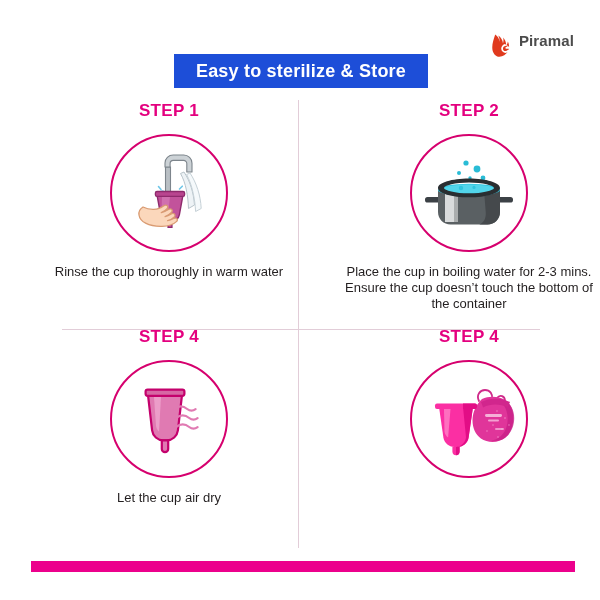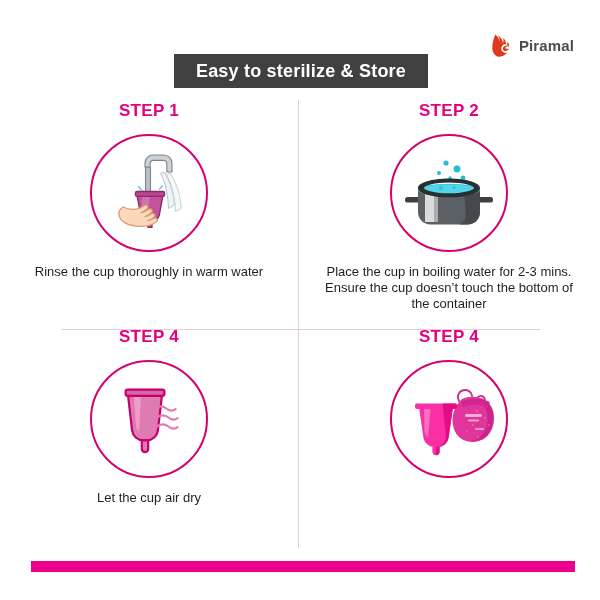--- a/index.html
+++ b/index.html
@@ -15,40 +15,40 @@
     overflow: hidden;
     color: #231f20;
   }
 
   
   .brand {
     position: absolute;
     top: 33px;
     left: 492px;
     display: flex;
-    align-items: center;
+    align-items: flex-start;
     gap: 5px;
   }
   .brand-mark { width: 22px; height: 24px; display: block; }
   .brand-name {
     font-size: 15px;
     font-weight: bold;
     color: #4c4c4c;
     letter-spacing: .1px;
     line-height: 1;
   }
 
   
   .title-banner {
     position: absolute;
     left: 174px;
     top: 54px;
     width: 254px;
     height: 34px;
-    background: #404040;
+    background: #1d4ed8;
     display: flex;
     align-items: center;
     justify-content: center;
   }
   .title-banner-text {
     color: #ffffff;
     font-size: 18px;
     font-weight: bold;
     letter-spacing: .2px;
   }
@@ -86,20 +86,21 @@
     position: absolute;
     left: 0;
     top: 100px;
     width: 600px;
     height: 450px;
   }
   .step {
     position: absolute;
     width: 298px;
     text-align: center;
+    padding-left: 20px;
   }
   .step-1 { left: 0;   top: 0; }
   .step-2 { left: 300px; top: 0; }
   .step-3 { left: 0;   top: 226px; }
   .step-4 { left: 300px; top: 226px; }
 
   .step-title {
     font-size: 17px;
     font-weight: bold;
     color: #e4007f;

